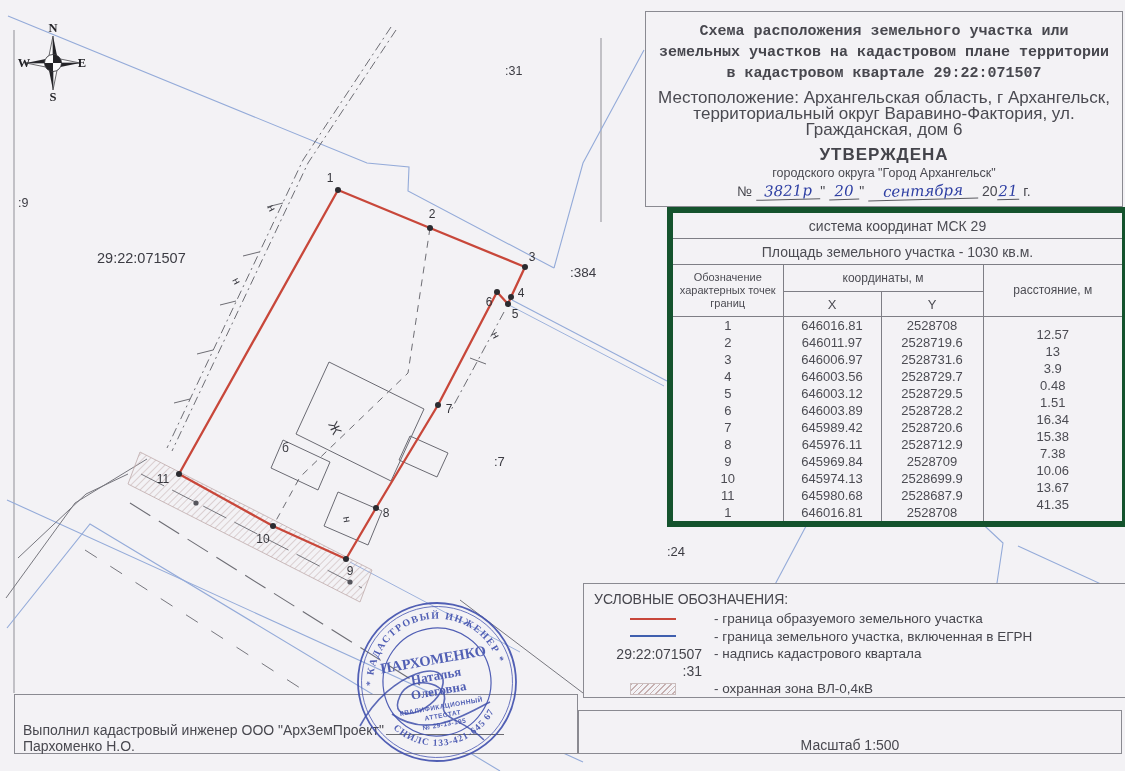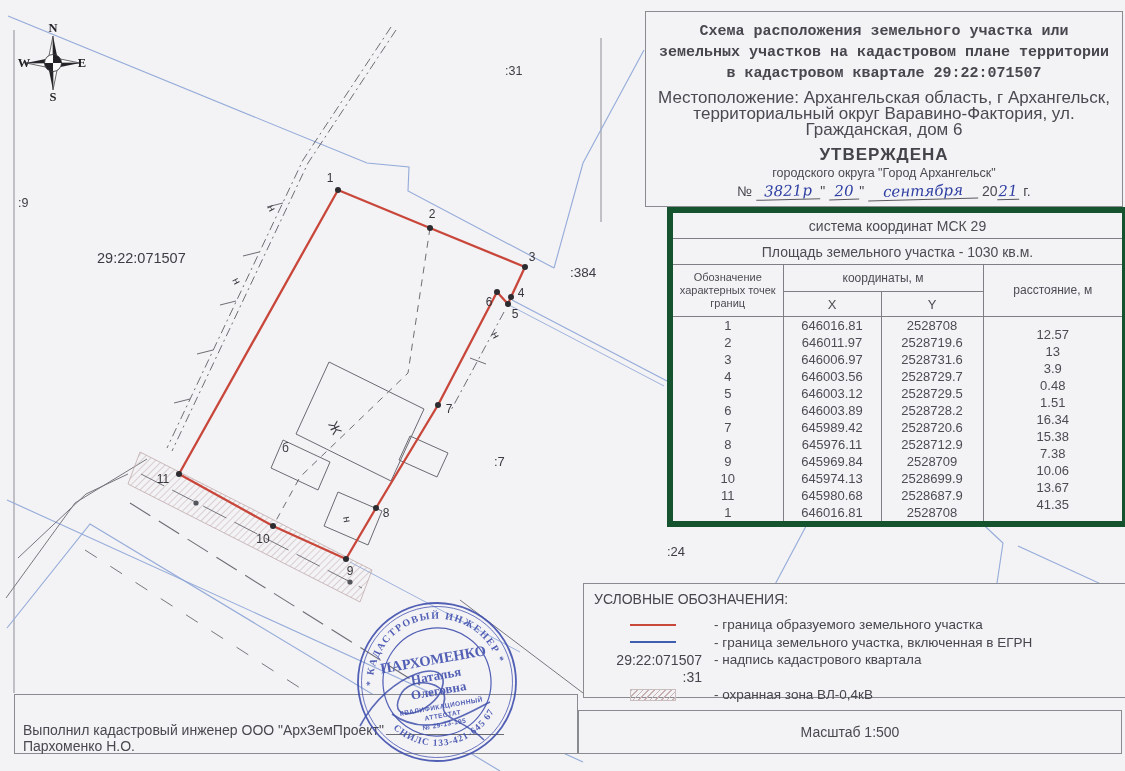--- a/index.html
+++ b/index.html
@@ -50,34 +50,34 @@
   .t-head td,.t-head2 td{border:1px solid #7e7e85;font-size:11px;line-height:13px;}
   .t-head td{height:26px;}
   .t-head2 td{height:24px;font-size:13px;}
   .coord-table tbody td{height:17px;font-size:13px;}
   .coord-table tbody td:nth-child(1),
   .coord-table tbody td:nth-child(2),
   .coord-table tbody td:nth-child(3){border-right:1px solid #7e7e85;}
   .coord-table td.dist span{display:block;transform:translateY(8.5px);}
   
   #legendBox{left:583px;top:583px;width:542px;height:115px;border-right:none;padding:7px 0 0 10px;}
-  .leg-title{font-size:14px;color:#46464d;margin-bottom:9px;}
+  .leg-title{font-size:14px;color:#46464d;margin-bottom:3px;}
   .leg-row{display:flex;align-items:center;height:17.5px;}
   .leg-swatch{width:108px;display:flex;justify-content:flex-end;align-items:center;box-sizing:border-box;}
   .leg-line{display:inline-block;width:46px;border-top:2px solid;margin-right:26px;}
   .leg-line.red{border-color:var(--red);}
   .leg-line.blue{border-color:var(--egrn);}
   .leg-swtext{font-size:14px;color:#45454c;}
   .leg-hatch{display:inline-block;width:44px;height:10px;margin-right:26px;border:1px solid #cabdbd;
     background:repeating-linear-gradient(135deg,#c6b0b0 0 1px,rgba(0,0,0,0) 1px 4px);}
   .leg-label{font-size:13.5px;color:#46464d;margin-left:12px;white-space:pre;}
   
   #footerLeft{left:14px;top:694px;width:564px;height:60px;font-size:14px;padding:26px 7px 0 8px;color:#48484f;}
   #footerLeft .sigline{display:inline-block;width:118px;height:13px;border-bottom:1px solid #6a6a70;margin:0 2px;}
-  #footerRight{left:578px;top:710px;width:544px;height:44px;font-size:14px;display:flex;align-items:center;justify-content:center;color:#48484f;}
+  #footerRight{left:578px;top:710px;width:544px;height:44px;font-size:14px;display:flex;align-items:flex-end;justify-content:center;color:#48484f;}
   
   .stamp{position:absolute;left:332px;top:594px;width:220px;height:180px;z-index:5;opacity:0.9;}
   .stamp circle{fill:none;stroke:var(--stampblue);}
   .ringtext{font:bold 10px "Liberation Serif",serif;letter-spacing:1.5px;fill:var(--stampblue);}
   .ringtext2{font:bold 9.5px "Liberation Serif",serif;letter-spacing:1px;fill:var(--stampblue);}
   .stname1{font:bold 14.5px "Liberation Serif",serif;fill:var(--stampblue);text-anchor:middle;}
   .stname2{font:bold 13px "Liberation Serif",serif;fill:var(--stampblue);text-anchor:middle;}
   .stsmall{font:bold 6.5px "Liberation Sans",sans-serif;fill:var(--stampblue);text-anchor:middle;letter-spacing:0.5px;}
   .sig{fill:none;stroke:var(--hwblue);stroke-width:1.6;opacity:0.85;}
 </style>

